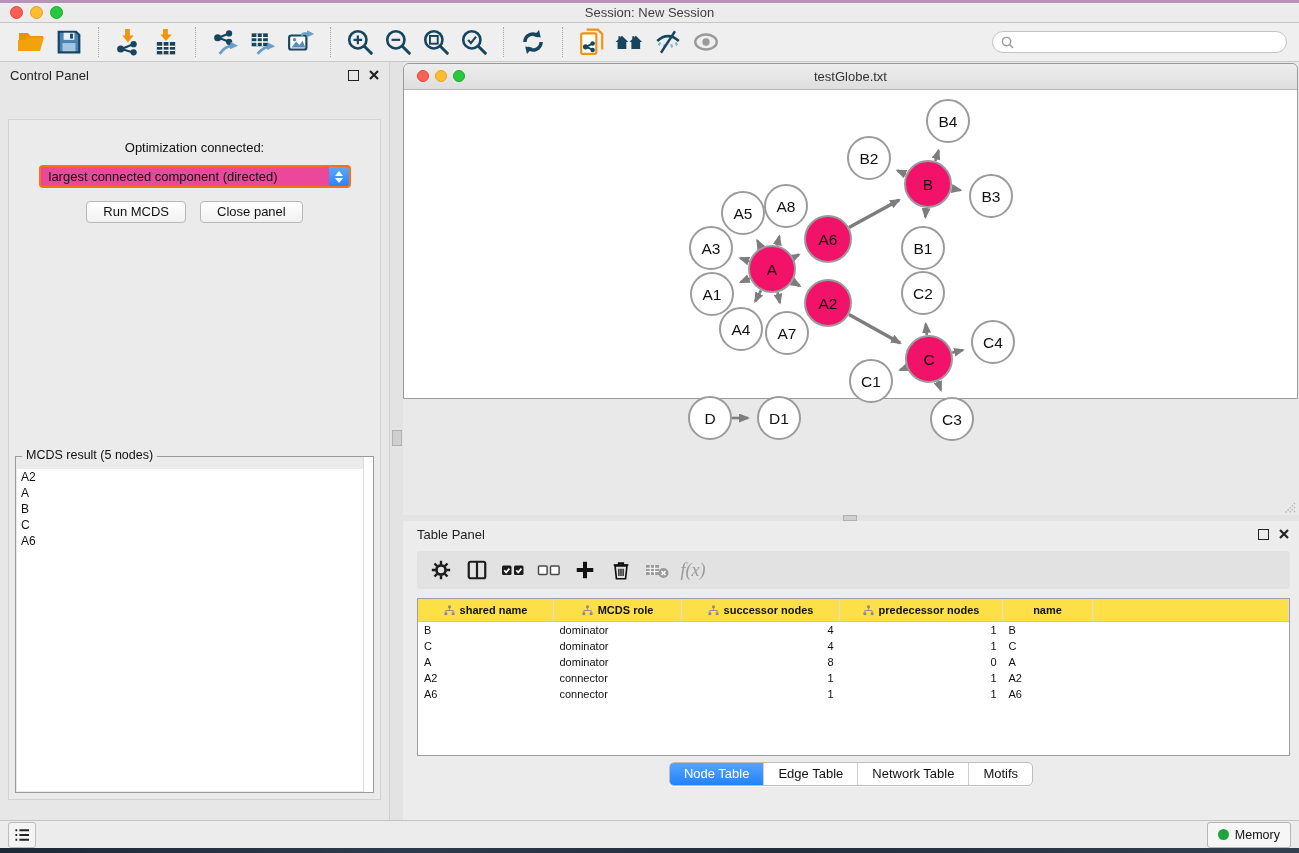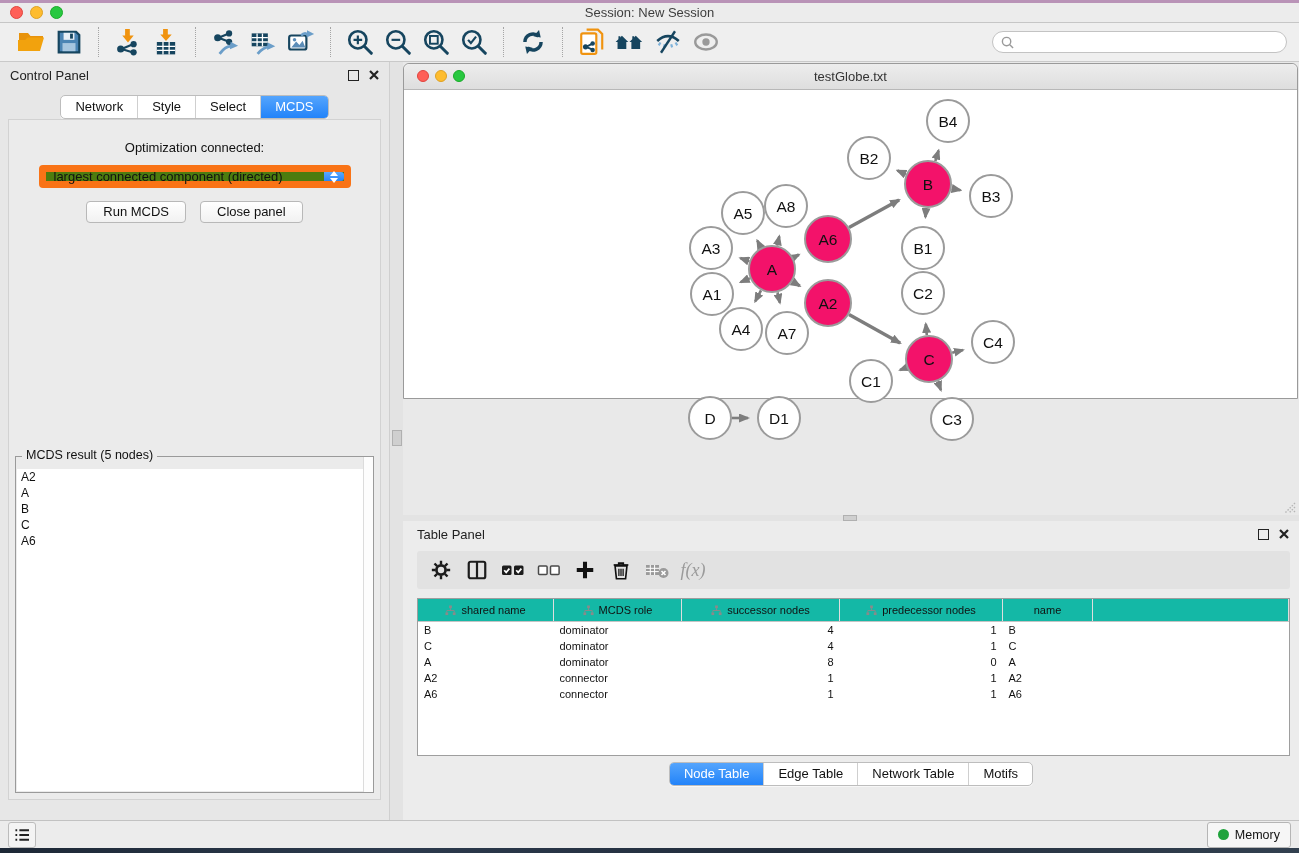--- a/index.html
+++ b/index.html
@@ -36,21 +36,21 @@
   .close-btn svg{display:block;}
   
   .seg{display:flex;border:1px solid #bdbdbd;border-radius:5px;overflow:hidden;background:#fff;height:22px;
        box-shadow:0 1px 0 rgba(255,255,255,.6);}
   .seg-tab{padding:0 14px;line-height:22px;font-size:13px;color:#111;border-left:1px solid #cfcfcf;white-space:nowrap;}
   .seg-tab:first-child{border-left:none;}
   .seg-tab.active{background:linear-gradient(#55a5fd,#2283f9);color:#fff;}
   .cp-tabs-row{position:absolute;top:33px;left:0;right:0;display:flex;justify-content:center;}
   .cp-inner{position:absolute;top:57px;left:8px;right:8px;bottom:20px;background:#ebebeb;border:1px solid #d2d2d2;}
   .opt-label{margin-top:20px;text-align:center;font-size:13px;color:#111;}
-  .dropdown{margin:10px auto 0;width:312px;height:23px;background:#4d7c0f;border:7px solid #f97316;border-radius:4px;
+  .dropdown{margin:10px auto 0;width:312px;height:23px;background:#ec4899;border:2px solid #f97316;border-radius:4px;
             display:flex;align-items:center;position:relative;box-sizing:border-box;}
   .dropdown .dd-text{font-size:13px;padding-left:8px;flex:1;white-space:nowrap;overflow:hidden;}
   .dd-stepper{width:20px;height:100%;background:linear-gradient(#5aa8fc,#2a85f8);border-radius:0 3px 3px 0;
               display:flex;flex-direction:column;align-items:center;justify-content:center;gap:2px;}
   .dd-up{width:0;height:0;border-left:4px solid transparent;border-right:4px solid transparent;border-bottom:5px solid #fff;}
   .dd-down{width:0;height:0;border-left:4px solid transparent;border-right:4px solid transparent;border-top:5px solid #fff;}
   .btn-row{margin-top:13px;display:flex;justify-content:center;gap:14px;}
   .push-btn{height:22px;padding:0 16px;background:linear-gradient(#ffffff,#f1f1f1);border:1px solid #b8b8b8;
             border-radius:4px;font-size:13px;line-height:20px;color:#111;}
   
@@ -71,21 +71,21 @@
   
   .h-divider{position:absolute;left:403px;top:515px;width:896px;height:6px;background:#e3e3e3;}
   .hd-handle{position:absolute;left:440px;top:0px;width:14px;height:6px;background:#cfcfcf;border:1px solid #b0b0b0;box-sizing:border-box;}
   
   .table-panel{position:absolute;left:403px;top:521px;width:896px;bottom:33px;background:#ececec;box-sizing:border-box;}
   .tp-toolbar{margin:4px 9px 0 14px;height:38px;background:#e2e2e2;border-radius:3px;display:flex;align-items:center;padding:0 6px;}
   .tp-btn{width:36px;height:32px;display:flex;align-items:center;justify-content:center;}
   .fx{font-family:"Liberation Serif","DejaVu Serif",serif;font-style:italic;font-size:18px;color:#9a9a9a;}
   .table-wrap{position:absolute;left:14px;right:9px;top:77px;bottom:64px;background:#fff;border:1px solid #9e9e9e;overflow:hidden;}
   table.data{border-collapse:collapse;table-layout:fixed;width:100%;font-size:11px;}
-  table.data th{height:20px;font-weight:normal;background:#14b8a6;border-right:1px solid #dedede;border-bottom:1px solid #c4c4c4;
+  table.data th{height:20px;font-weight:bold;background:#fde047;border-right:1px solid #dedede;border-bottom:1px solid #c4c4c4;
                 text-align:center;color:#111;}
   table.data th .th-inner{display:flex;align-items:center;justify-content:center;gap:5px;}
   table.data td{height:16px;padding:0 6px;white-space:nowrap;overflow:hidden;color:#111;}
   table.data td.num{text-align:right;}
   .hier-icon rect{fill:#8a8a8a;}
   .tp-tabs-row{position:absolute;left:0;right:0;bottom:34px;display:flex;justify-content:center;}
   
   .statusbar{position:absolute;left:0;right:0;bottom:5px;height:28px;background:#ececec;border-top:1px solid #c2c2c2;
              display:flex;align-items:center;padding:0 8px;box-sizing:border-box;}
   .sb-left-btn{width:26px;height:24px;border:1px solid #bcbcbc;border-radius:3px;background:#f4f4f4;
@@ -254,28 +254,20 @@
     <div class="panel-header">
       <span>Control Panel</span>
       <span class="ph-buttons">
         <span class="float-btn"></span>
         <span class="close-btn">
           <svg width="10" height="10" viewBox="0 0 10 10">
               <path d="M1 1l8 8M9 1l-8 8" stroke="#222" stroke-width="2.2"></path>
             </svg>
         </span>
       </span>
-    </div>
-    <div class="cp-tabs-row">
-      <div class="seg">
-          <div class="seg-tab">Network</div>
-          <div class="seg-tab">Style</div>
-          <div class="seg-tab">Select</div>
-          <div class="seg-tab active">MCDS</div>
-        </div>
     </div>
     <div class="cp-inner">
       <div class="opt-label">Optimization connected:</div>
       <div class="dropdown">
         <span class="dd-text">largest connected component (directed)</span>
         <span class="dd-stepper">
             <span class="dd-up"></span>
             <span class="dd-down"></span>
           </span>
       </div>

